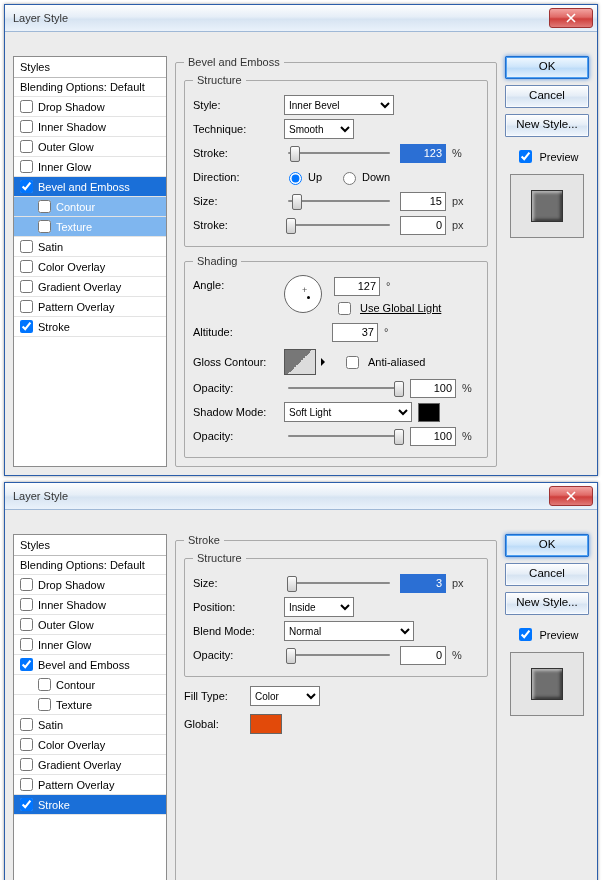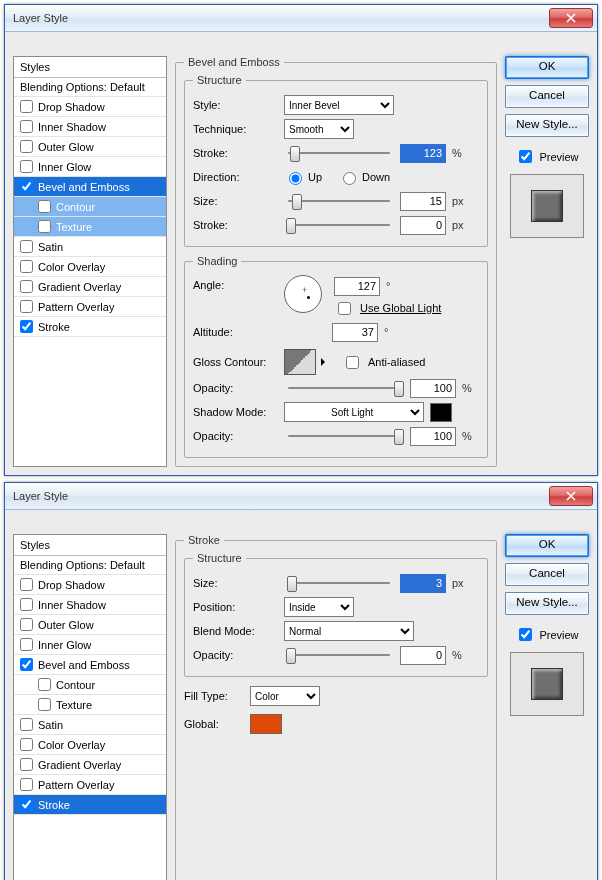--- a/index.html
+++ b/index.html
@@ -214,21 +214,21 @@
               <div class="lbl">Opacity:</div>
               <div class="slider-track" style="width:120px;">
                   <div class="track-line"></div>
                   <div class="slider-thumb" style="left:110px;"></div>
                 </div>
               <input class="numbox" value="100" style="">
               <span class="unit">%</span>
             </div>
             <div class="row">
               <div class="lbl">Shadow Mode:</div>
-              <select style="width:140px;padding-left:42px;"><option>Soft Light</option></select>
+              <select style="width:128px;"><option>Soft Light</option></select>
               <span class="swatch black"></span>
             </div>
             <div class="row">
               <div class="lbl">Opacity:</div>
               <div class="slider-track" style="width:120px;">
                   <div class="track-line"></div>
                   <div class="slider-thumb" style="left:110px;"></div>
                 </div>
               <input class="numbox" value="100" style="">
               <span class="unit">%</span>

